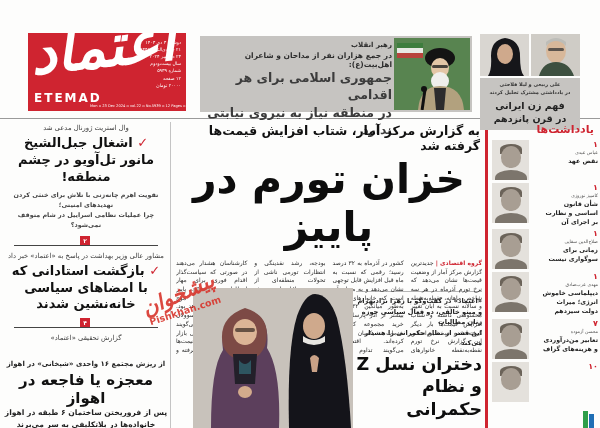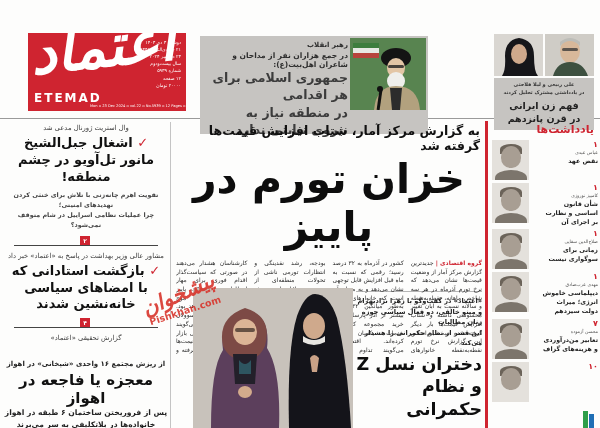--- a/index.html
+++ b/index.html
@@ -12,28 +12,28 @@
   .feature-rule{position:absolute;left:356px;top:291px;width:126px;height:1px;background:#b5b5b5;}
   
   .masthead{position:absolute;left:28px;top:33px;width:158px;height:78px;background:#cf2430;overflow:hidden;}
   .mast-logo{position:absolute;left:2px;top:-14px;width:120px;color:#fff;font-size:58px;font-weight:bold;
              font-style:italic;transform:rotate(-6deg);line-height:1;}
   .mast-dates{position:absolute;right:5px;top:6px;width:56px;color:#fff;font-size:4.6px;line-height:1.55;
               text-align:right;direction:rtl;white-space:pre-line;}
   .mast-en{position:absolute;left:6px;bottom:6px;color:#fff;font-size:12px;font-weight:bold;letter-spacing:2px;}
   .mast-strip{position:absolute;left:62px;right:3px;bottom:3px;color:#fff;font-size:3.6px;white-space:nowrap;}
   
-  .leaderbox{position:absolute;left:200px;top:36px;width:228px;height:98px;background:#c6c4c1;}
+  .leaderbox{position:absolute;left:200px;top:36px;width:228px;height:76px;background:#c6c4c1;padding-left:44px;}
   .leader-text{position:absolute;right:80px;left:5px;top:5px;text-align:right;direction:rtl;}
   .leader-k1{font-size:7px;font-weight:bold;color:#2e2e2e;}
   .leader-k2{font-size:7.5px;font-weight:bold;color:#2e2e2e;margin-top:2px;}
   .leader-big{font-size:12.5px;font-weight:bold;color:#3c3c3c;margin-top:1px;line-height:1.35;}
   .leader-photo{position:absolute;right:2px;top:2px;width:76px;height:72px;overflow:hidden;}
   
-  .tr-feature{position:absolute;left:494px;top:34px;width:100px;}
+  .tr-feature{position:absolute;left:480px;top:34px;width:100px;}
   .tr-photos{display:flex;gap:2px;}
   .tr-photo{width:51px;height:42px;background:#dcd9d4;position:relative;overflow:hidden;}
   .tr-graybox{background:#c6c4c1;margin-top:2px;padding:3px 3px 4px;text-align:center;direction:rtl;}
   .tr-cap{font-size:5px;font-weight:bold;color:#333;line-height:1.5;}
   .tr-title{font-size:9.5px;font-weight:bold;color:#222;line-height:1.4;margin-top:3px;white-space:pre-line;}
   
   .sidebar{position:absolute;left:492px;top:123px;width:106px;direction:rtl;}
   .sb-title{color:#cf2430;font-weight:bold;font-size:11px;text-align:right;padding-right:4px;margin-bottom:4px;}
   .sb-item{display:flex;gap:3px;margin-bottom:3px;align-items:flex-start;}
   .sb-meta{flex:1;text-align:right;}

